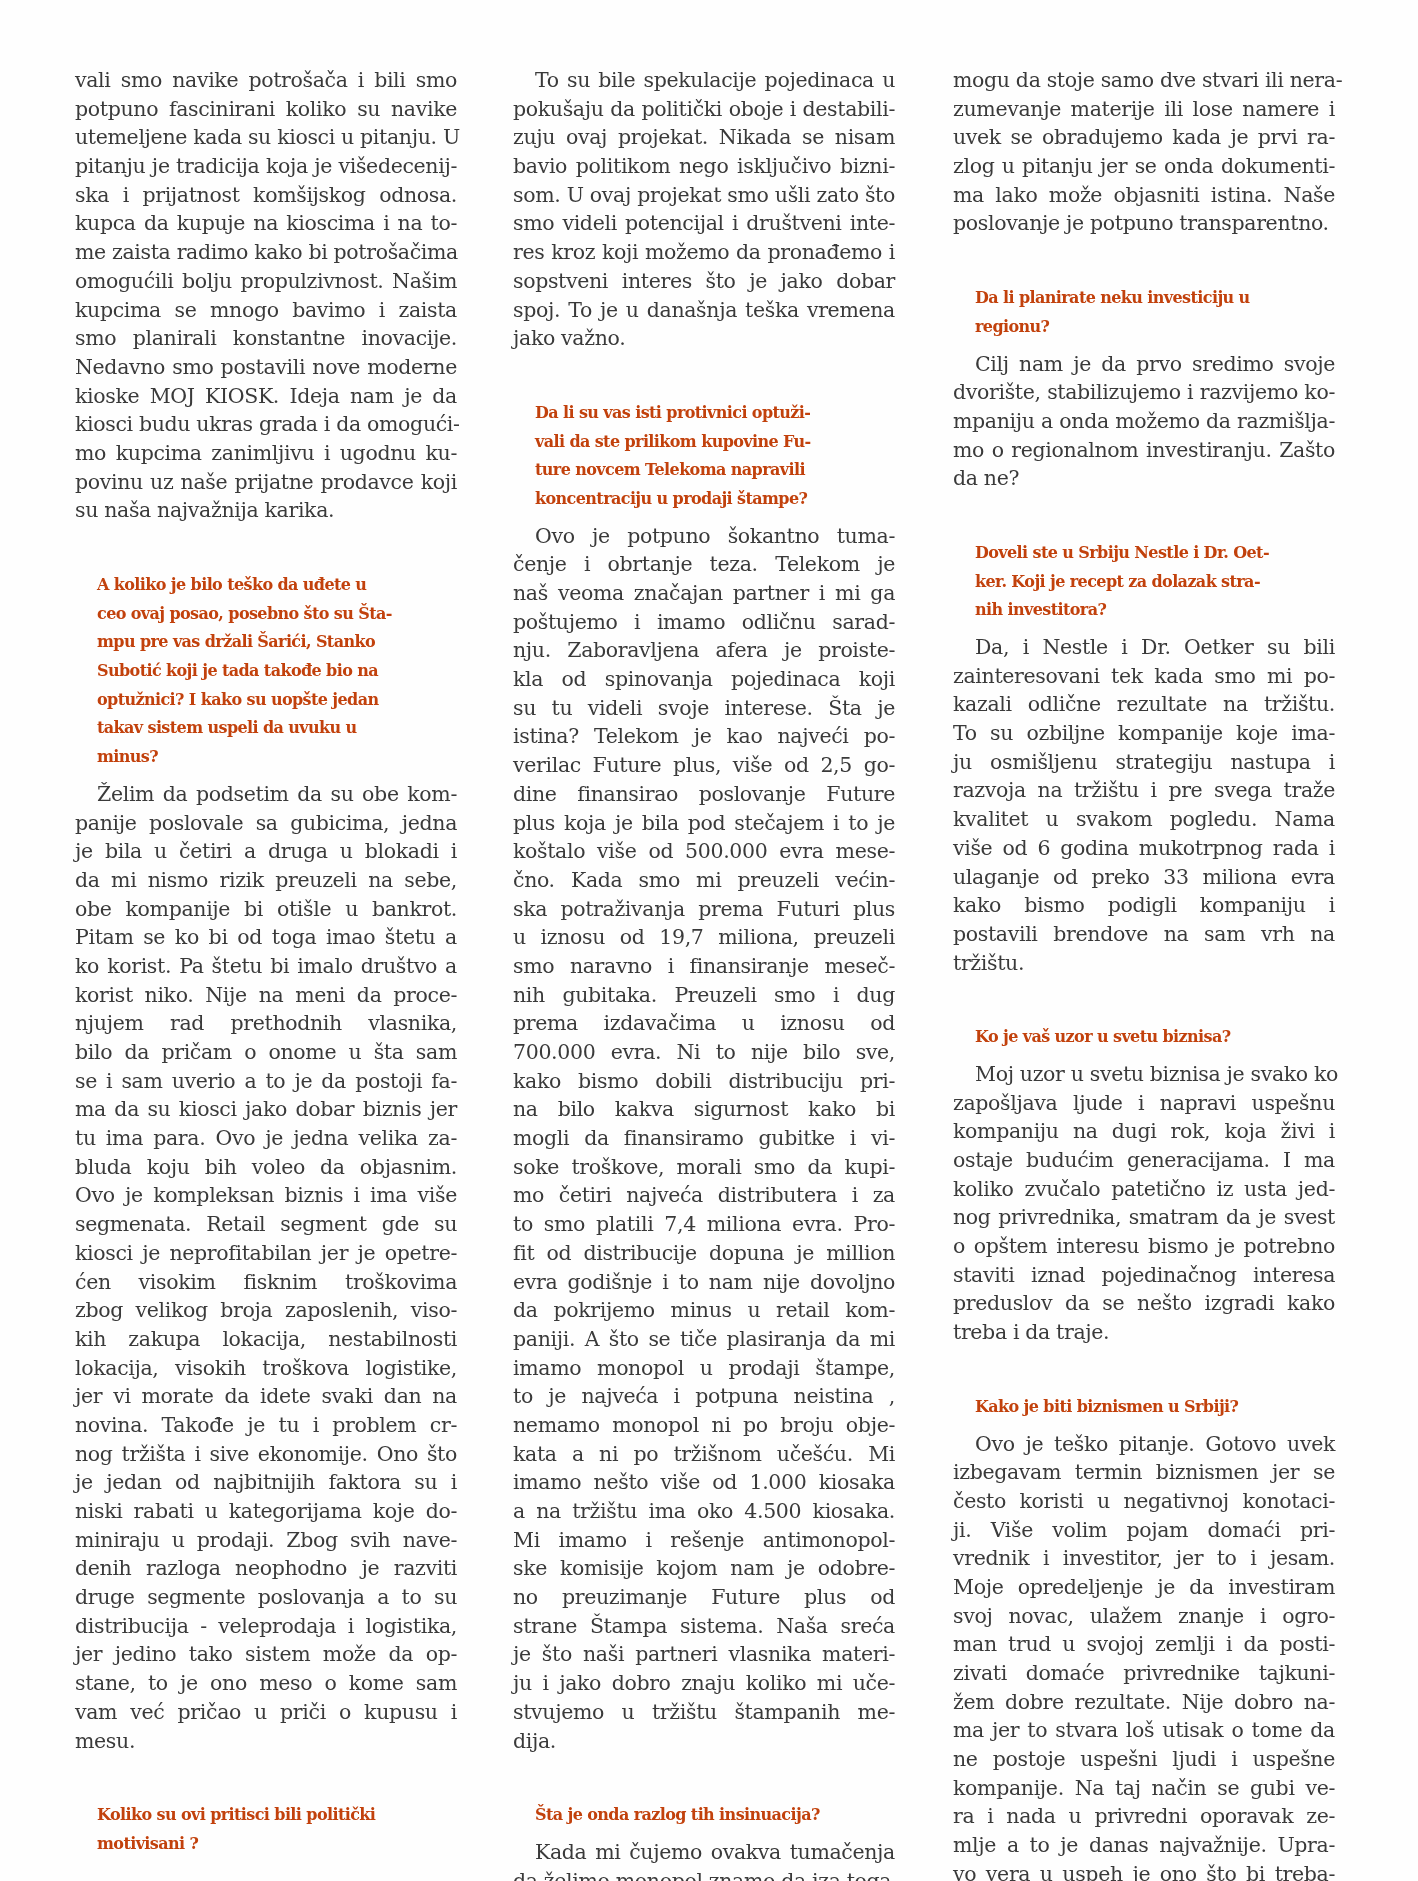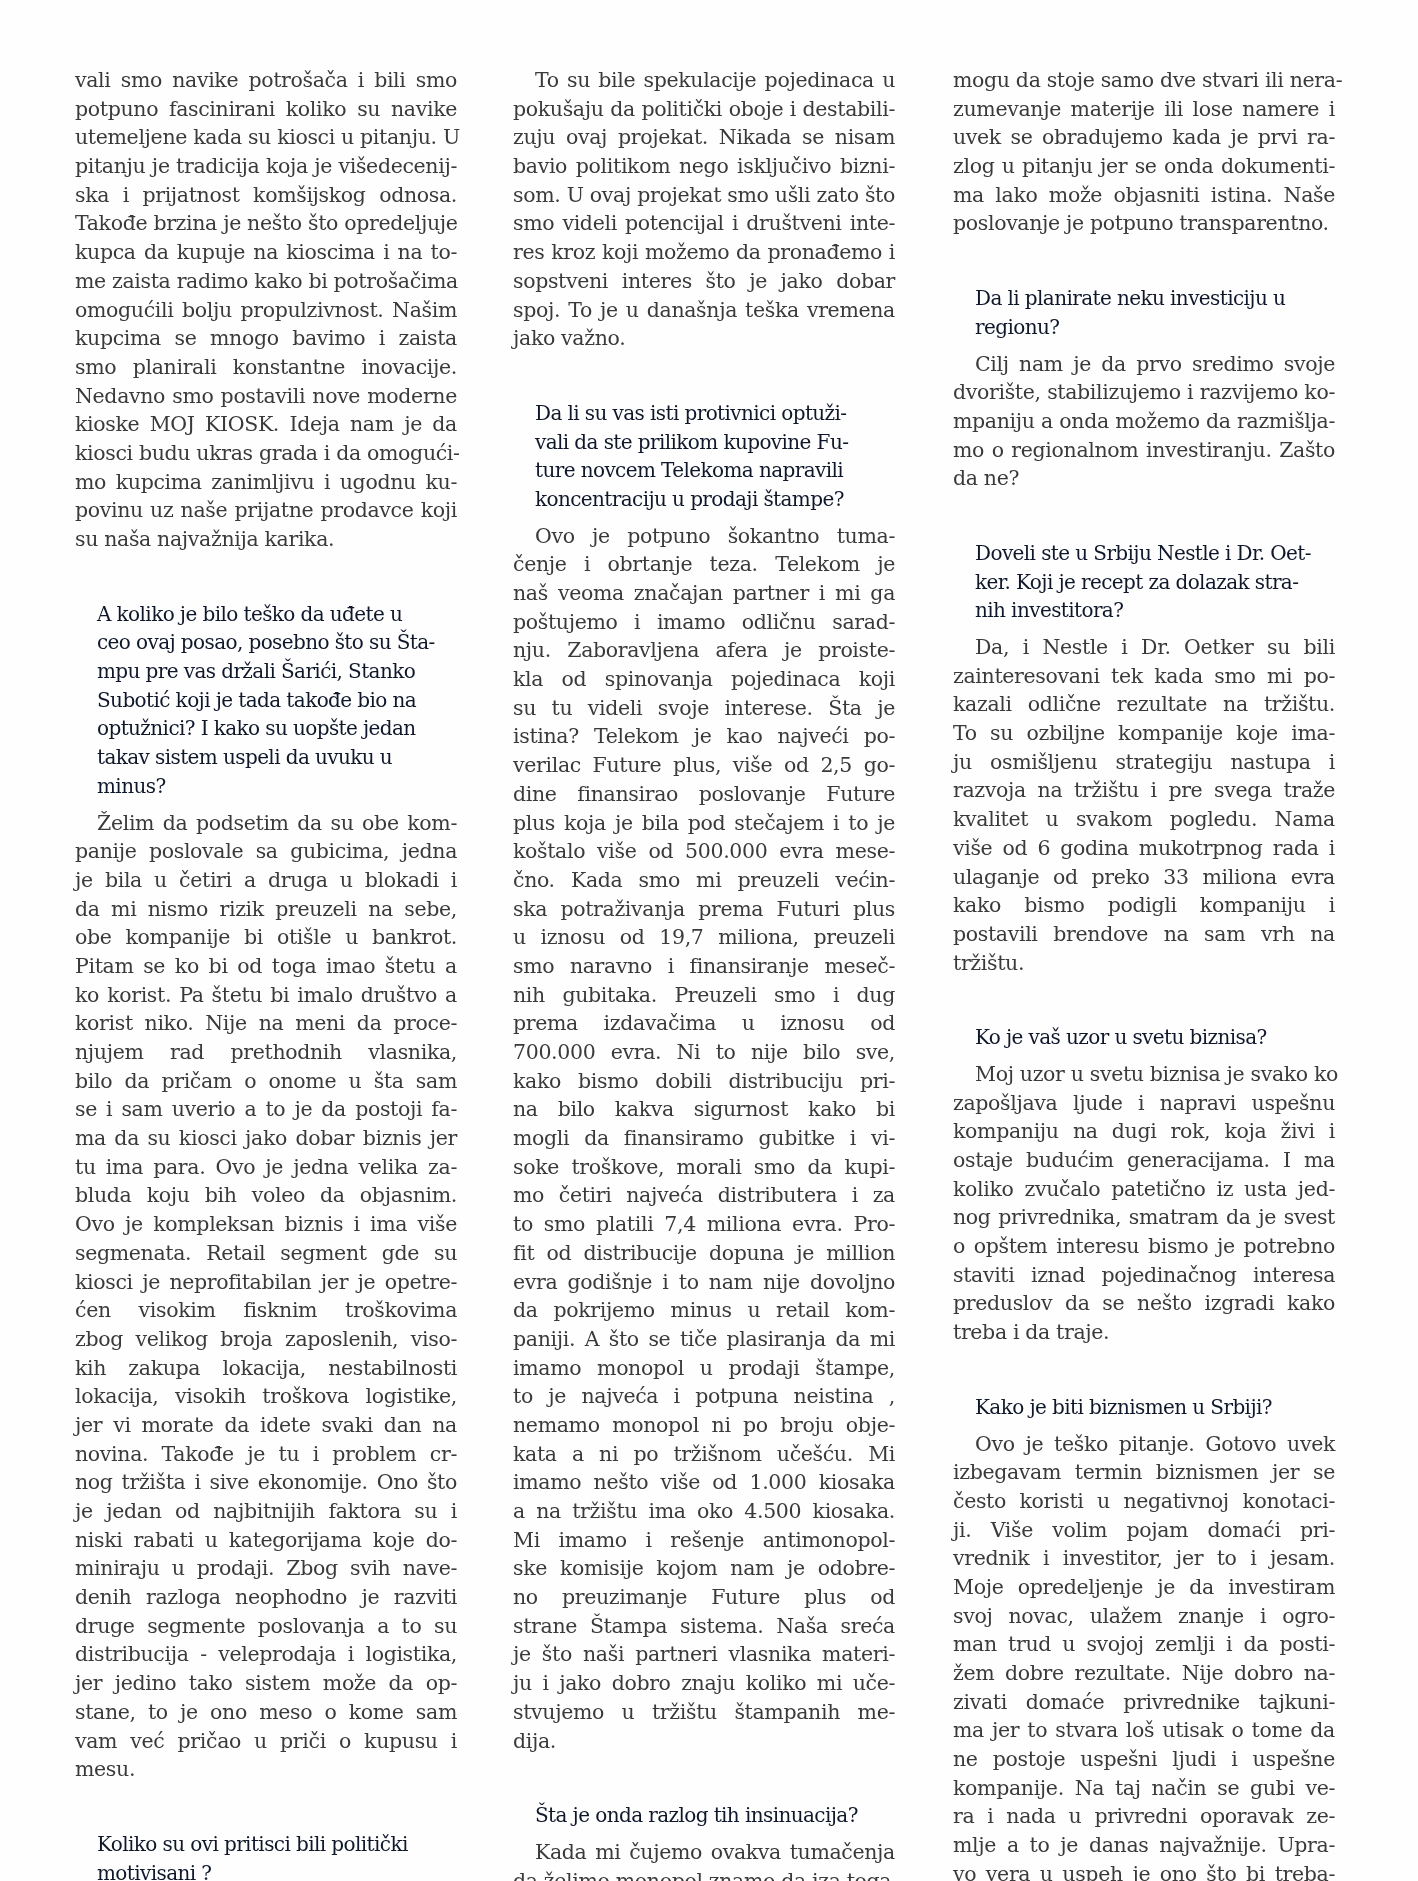--- a/index.html
+++ b/index.html
@@ -18,27 +18,27 @@
     height: 28.7px;
     color: #3a3a3a;
     white-space: nowrap;
     text-align: justify;
     text-align-last: justify;
     letter-spacing: -0.35px;
   }
   .line.last { text-align-last: left; }
   .line.indent { padding-left: 22px; }
   .q .line {
-    font-weight: normal;
-    color: #0f172a;
+    font-weight: bold;
+    color: #c2410c;
     padding-left: 22px;
     text-align: left;
     text-align-last: left;
     letter-spacing: -0.6px;
-    font-size: 20px;
+    font-size: 16px;
   }
   .gap { height: 30px; }
   .endmark {
     font-family: "DejaVu Sans", "Liberation Sans", sans-serif;
     font-weight: bold;
     color: #2a2a2a;
     font-size: 19px;
     margin-left: 6px;
   }
 </style>
@@ -46,21 +46,20 @@
 <body>
 
 <div class="page">
   <div class="col" id="col-left">
       <div class="block a">
         <span class="line">vali smo navike potrošača i bili smo</span>
         <span class="line">potpuno fascinirani koliko su navike</span>
         <span class="line">utemeljene kada su kiosci u pitanju. U</span>
         <span class="line">pitanju je tradicija koja je višedecenij-</span>
         <span class="line">ska i prijatnost komšijskog odnosa.</span>
-        <span class="line">Takođe brzina je nešto što opredeljuje</span>
         <span class="line">kupca da kupuje na kioscima i na to-</span>
         <span class="line">me zaista radimo kako bi potrošačima</span>
         <span class="line">omogućili bolju propulzivnost. Našim</span>
         <span class="line">kupcima se mnogo bavimo i zaista</span>
         <span class="line">smo planirali konstantne inovacije.</span>
         <span class="line">Nedavno smo postavili nove moderne</span>
         <span class="line">kioske MOJ KIOSK. Ideja nam je da</span>
         <span class="line">kiosci budu ukras grada i da omogući-</span>
         <span class="line">mo kupcima zanimljivu i ugodnu ku-</span>
         <span class="line">povinu uz naše prijatne prodavce koji</span>
@@ -255,22 +254,22 @@
       </div>
       <div class="block a">
         <span class="line indent">Ovo je teško pitanje. Gotovo uvek</span>
         <span class="line">izbegavam termin biznismen jer se</span>
         <span class="line">često koristi u negativnoj konotaci-</span>
         <span class="line">ji. Više volim pojam domaći pri-</span>
         <span class="line">vrednik i investitor, jer to i jesam.</span>
         <span class="line">Moje opredeljenje je da investiram</span>
         <span class="line">svoj novac, ulažem znanje i ogro-</span>
         <span class="line">man trud u svojoj zemlji i da posti-</span>
+        <span class="line">zivati domaće privrednike tajkuni-</span>
         <span class="line">žem dobre rezultate. Nije dobro na-</span>
-        <span class="line">zivati domaće privrednike tajkuni-</span>
         <span class="line">ma jer to stvara loš utisak o tome da</span>
         <span class="line">ne postoje uspešni ljudi i uspešne</span>
         <span class="line">kompanije. Na taj način se gubi ve-</span>
         <span class="line">ra i nada u privredni oporavak ze-</span>
         <span class="line">mlje a to je danas najvažnije. Upra-</span>
         <span class="line">vo vera u uspeh je ono što bi treba-</span>
         <span class="line">lo da nas probudi i sve nas pokrene</span>
         <span class="line last"><span>na radnu akciju.</span><span class="endmark">N</span></span>
       </div>
     </div>

